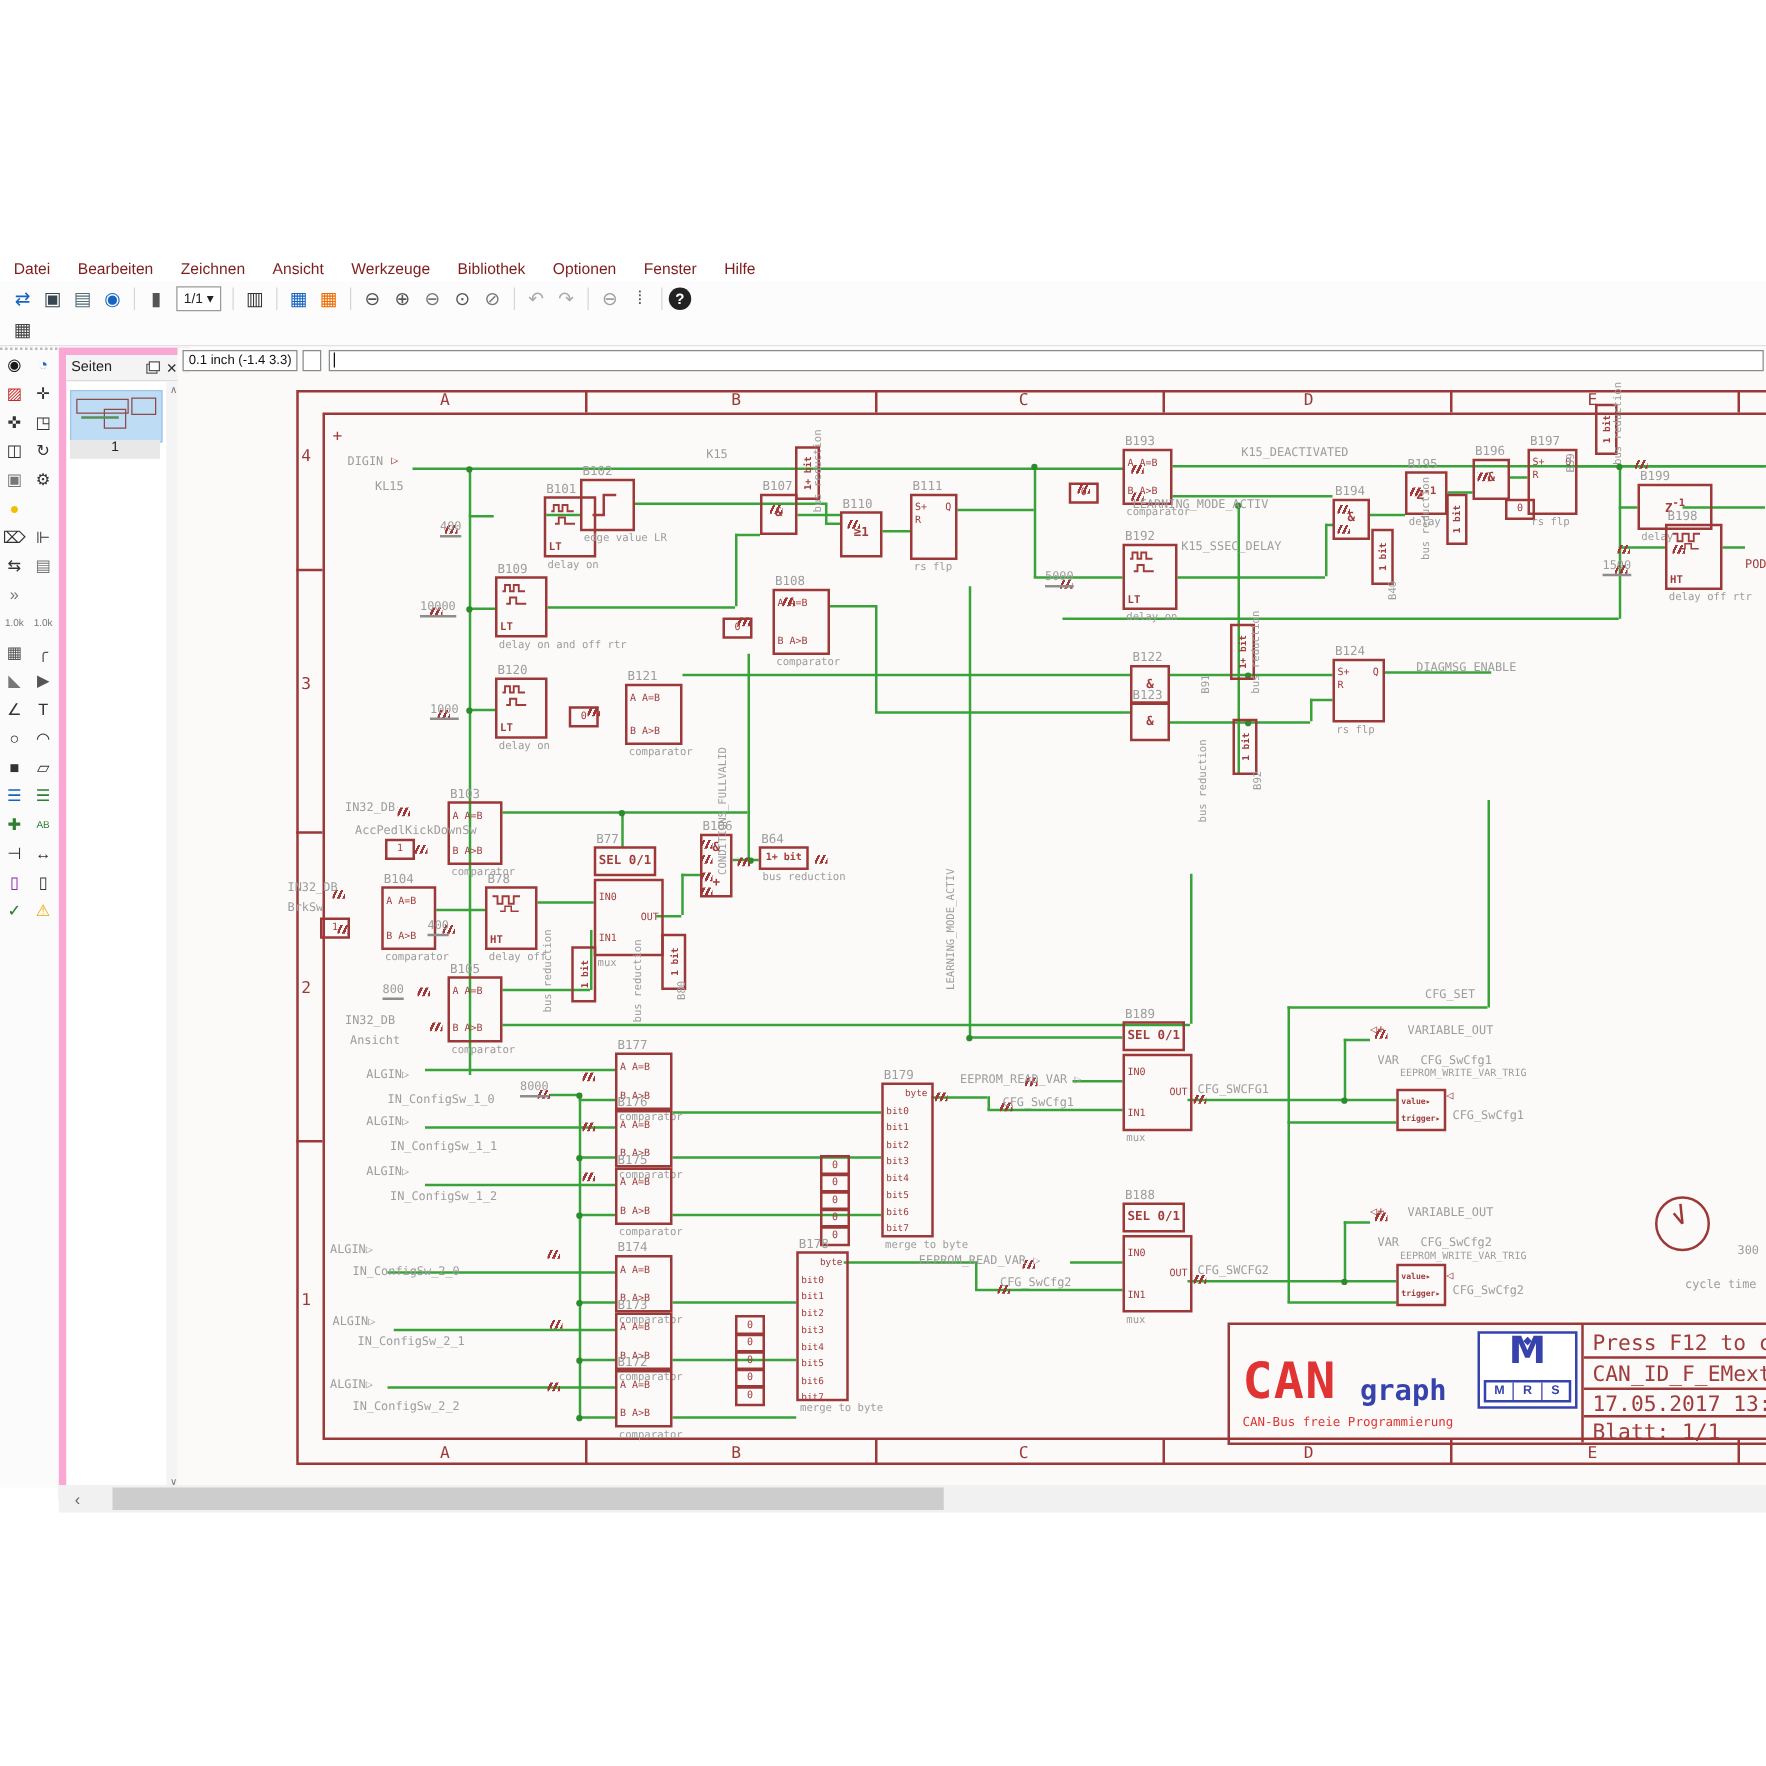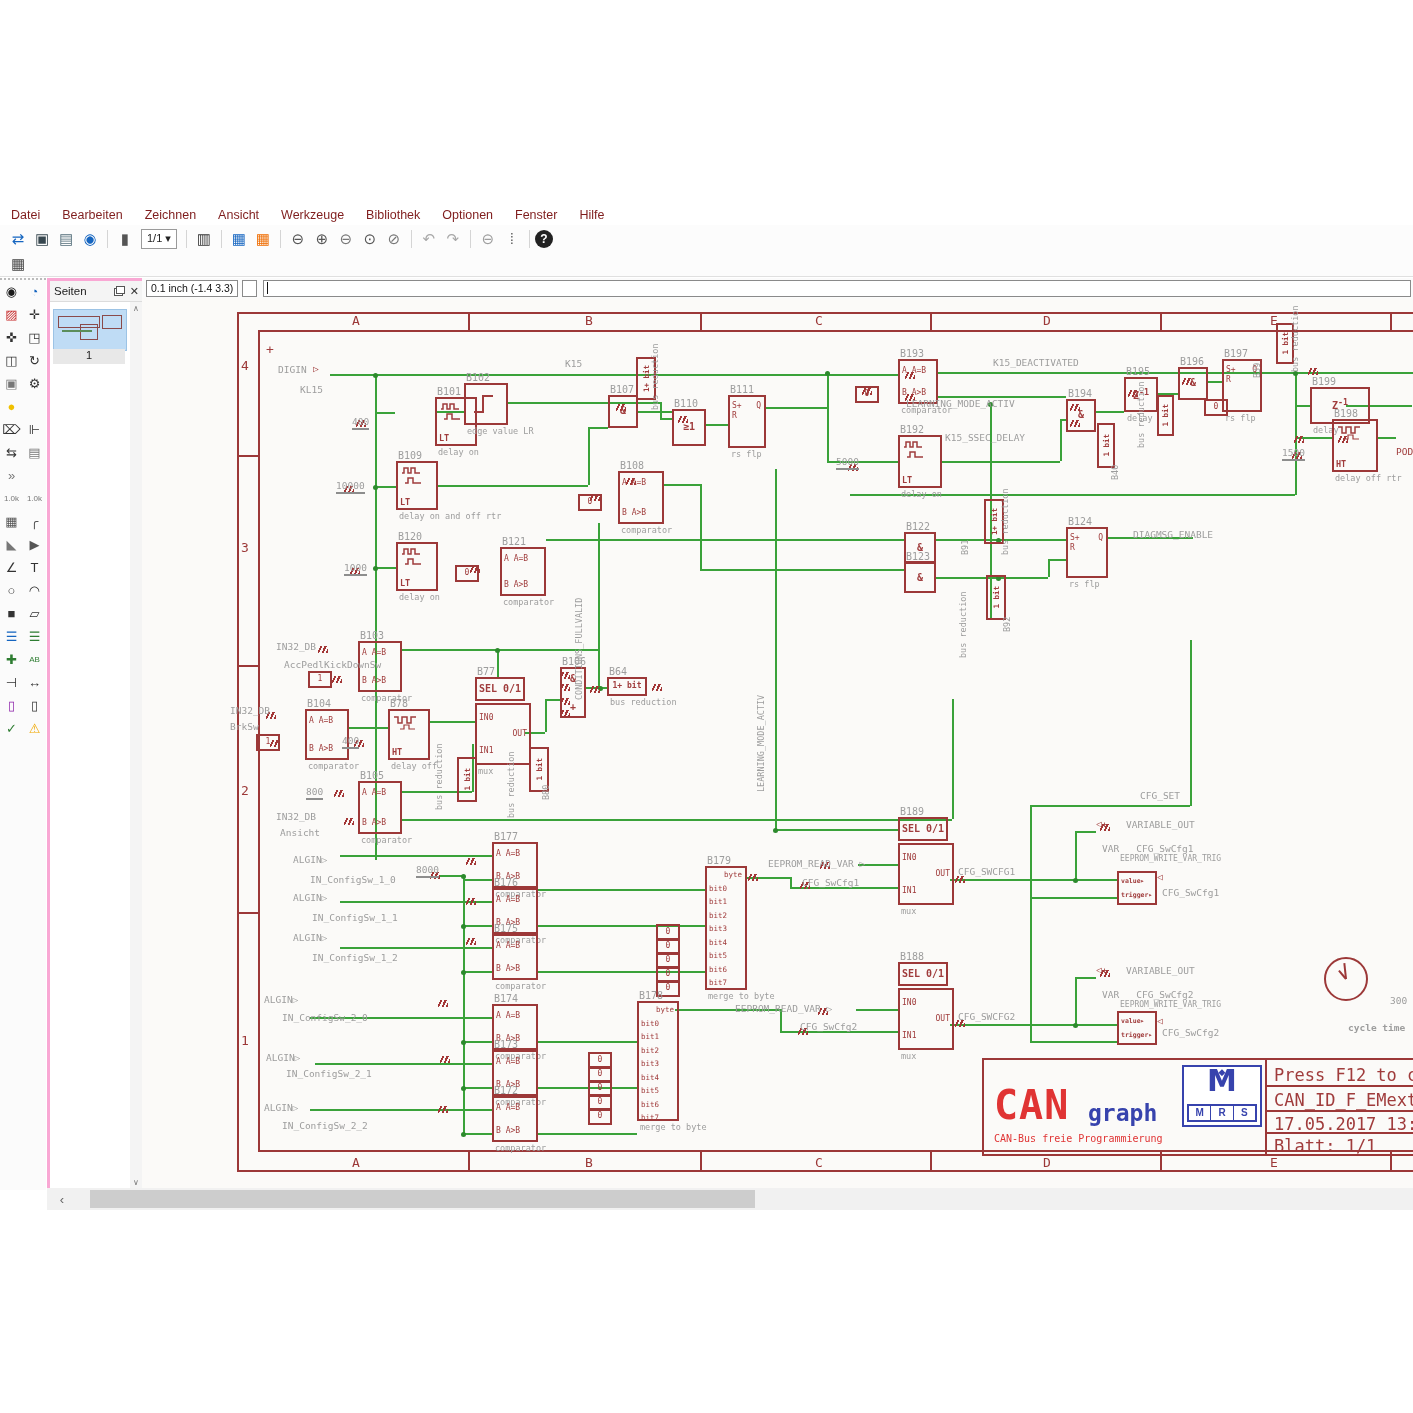--- a/index.html
+++ b/index.html
@@ -21,21 +21,21 @@
   .tb-help{width:18px;height:18px;border-radius:50%;background:#222;color:#fff;font-weight:bold;
            font-size:12px;display:flex;align-items:center;justify-content:center;}
   
   #palette{position:absolute;left:0;top:278px;width:46px;height:910px;background:#fbfbfb;
            border-top:2px dotted #bbb;display:grid;grid-template-columns:23px 23px;align-content:start;}
   .pal-icon{width:23px;height:23px;display:flex;align-items:center;justify-content:center;
             font-size:13px;}
   .pal-icon.small{font-size:8px;}
   
   #seiten{position:absolute;left:47px;top:278px;width:93px;height:910px;background:#fff;
-          border:3px solid #f9a8d4;}
+          border:6px solid #f9a8d4;}
   #seiten-header{height:20px;background:#f4f4f4;display:flex;align-items:center;
                  font-size:11.5px;color:#222;padding:0 4px;border-bottom:1px solid #dcdcdc;}
   #seiten-title{flex:1;}
   .float-ic{width:11px;height:10px;position:relative;margin-right:5px;}
   .float-ic:before{content:"";position:absolute;left:0;bottom:0;width:7px;height:6px;border:1px solid #555;background:#fff;}
   .float-ic:after{content:"";position:absolute;right:0;top:0;width:7px;height:6px;border:1px solid #555;background:#fff;}
   .close-ic{font-size:11px;color:#333;}
   #thumb{position:absolute;left:3px;top:28px;width:72px;height:40px;background:#bfdcf5;border:1px solid #9cc3e5;}
   #thumb-label{position:absolute;left:3px;top:68px;width:72px;height:15px;background:#e8e8e8;
                font-size:11px;text-align:center;color:#222;}
@@ -780,21 +780,21 @@
       <div class="lbl" style="left: 124px; top: 754px;">ALGIN▷</div>
       <div class="lbl" style="left: 122px; top: 804px;">ALGIN▷</div>
       <div class="lbl" style="left: 168px; top: 576px;">IN_ConfigSw_1_0</div>
       <div class="lbl" style="left: 170px; top: 614px;">IN_ConfigSw_1_1</div>
       <div class="lbl" style="left: 170px; top: 654px;">IN_ConfigSw_1_2</div>
       <div class="lbl" style="left: 140px; top: 714px;">IN_ConfigSw_2_0</div>
       <div class="lbl" style="left: 144px; top: 770px;">IN_ConfigSw_2_1</div>
       <div class="lbl" style="left: 140px; top: 822px;">IN_ConfigSw_2_2</div>
       <div class="lbl r" style="left: 1254px; top: 148px;">POD</div>
       <div class="lbl" style="left: 1248px; top: 697px;">300</div>
-      <div class="lbl" style="left: 1206px; top: 724px; font-weight: bold;">cycle time</div>
+      <div class="lbl" style="left: 1206px; top: 724px;">cycle time</div>
       <div class="lbl r" style="left: 124px; top: 44px; font-size: 13px;">+</div>
       <div class="lbl r" style="left: 954px; top: 520px;">◁+</div>
       <div class="lbl r" style="left: 954px; top: 666px;">◁+</div>
       <div class="lbl r" style="left: 1015px; top: 573px;">◁</div>
       <div class="lbl r" style="left: 1015px; top: 717px;">◁</div>
       <div class="lbl v" style="left: 518px; top: 102px;">bus reduction</div>
       <div class="lbl v" style="left: 868px; top: 247px;">bus reduction</div>
       <div class="lbl v" style="left: 828px; top: 247px;">B91</div>
       <div class="lbl v" style="left: 870px; top: 324px;">B92</div>
       <div class="lbl v" style="left: 826px; top: 350px;">bus reduction</div>

